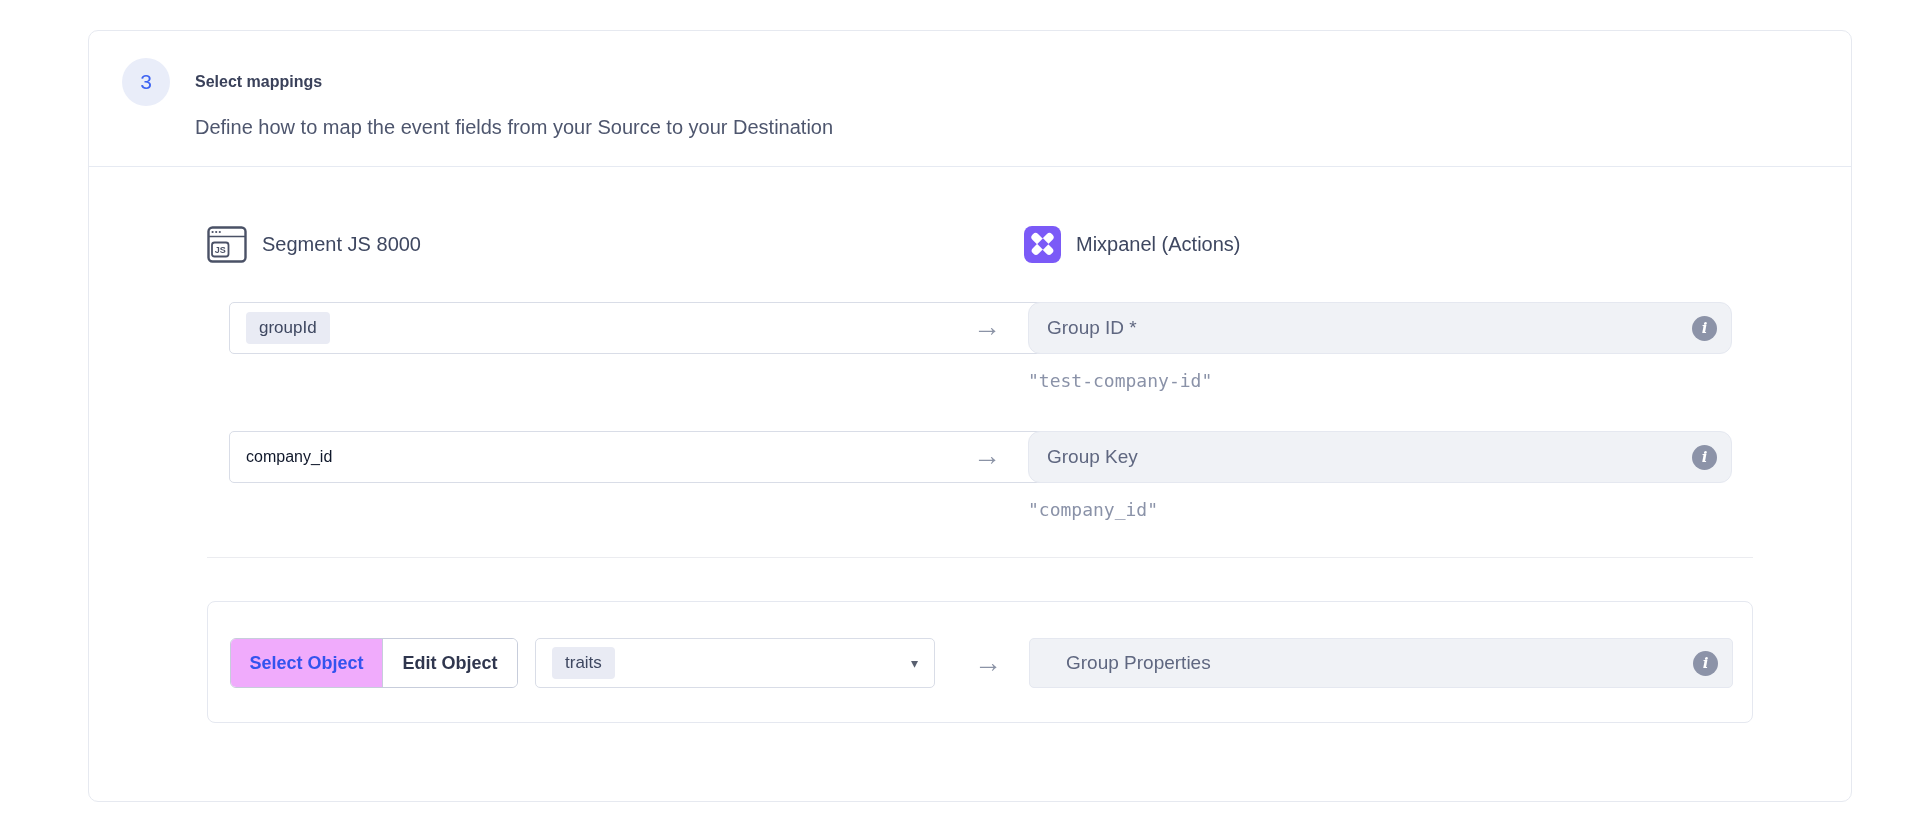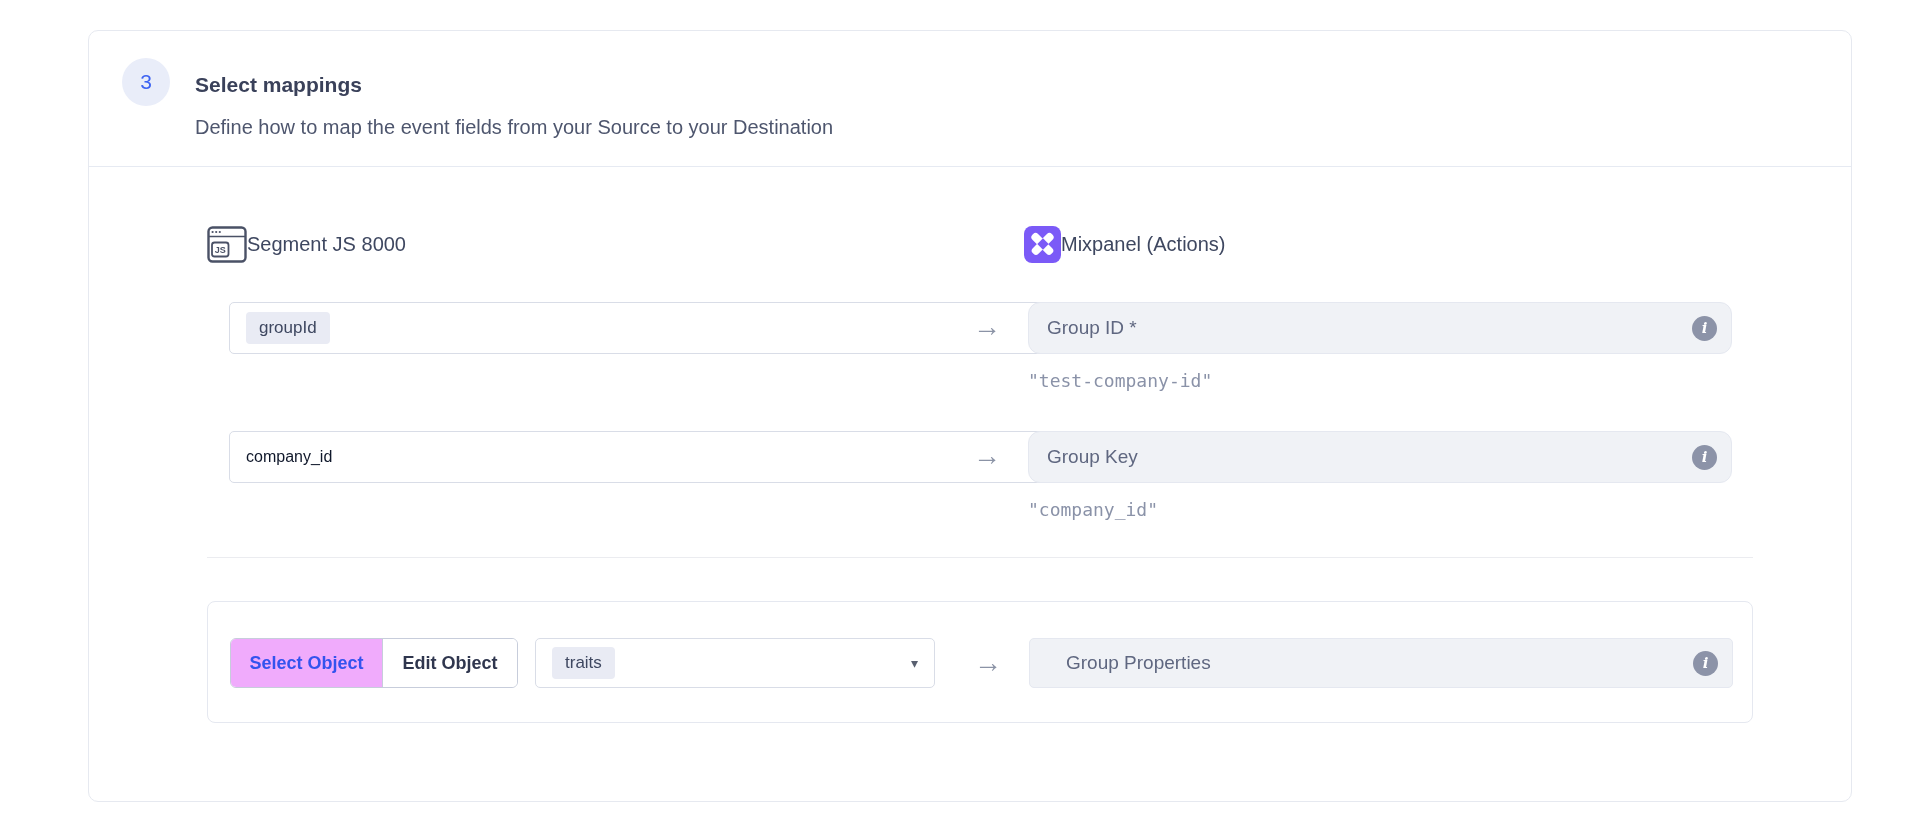--- a/index.html
+++ b/index.html
@@ -8,32 +8,32 @@
   .card { position:absolute; left:88px; top:30px; width:1764px; height:772px;
           background:#fff; border:1px solid #E6E9F0; border-radius:10px; }
 
   
   .card-header { position:absolute; left:0; top:0; width:100%; height:136px;
                  border-bottom:1px solid #E6EAF2; }
   .step-badge { position:absolute; left:33px; top:27px; width:48px; height:48px;
                 border-radius:50%; background:#E9EDF9; color:#3D63F2;
                 font-size:21px; font-weight:500;
                 display:flex; align-items:center; justify-content:center; }
-  .page-title { position:absolute; left:106px; top:42px; font-size:21px; font-weight:bold; color:#3A415A; }
+  .page-title { position:absolute; left:106px; top:42px; font-size:16px; font-weight:bold; color:#3A415A; }
   .page-subtitle { position:absolute; left:106px; top:85px; font-size:20px; color:#4E566E; }
 
   .toggle-wrap { position:absolute; right:26px; top:86px; height:28px; display:flex; align-items:center; gap:14px; }
   .toggle { position:relative; width:47px; height:25px; border-radius:13px; background:#C9CFDD; cursor:pointer; flex:0 0 auto; }
   .toggle[aria-checked="true"] { background:#3E63F3; }
   .toggle .knob { position:absolute; top:3px; left:3px; width:19px; height:19px; border-radius:50%; background:#fff; }
   .toggle[aria-checked="true"] .knob { left:auto; right:3px; }
   .toggle-label { font-size:20px; color:#3E4760; }
 
   
-  .col-head { position:absolute; top:192px; height:42px; display:flex; align-items:center; 
+  .col-head { position:absolute; top:192px; height:42px; display:flex; align-items:center; gap:15px;
               font-size:20px; color:#3E4760; }
   .col-head.src { left:118px; }
   .col-head.dst { left:935px; }
 
   .mx-icon { position:relative; width:37px; height:37px; background:#7B5AF7; border-radius:8px; flex:0 0 auto; }
   .mx-icon .bar { position:absolute; left:5px; top:14.5px; width:27px; height:7.5px; background:#fff; border-radius:3.5px; }
   .mx-icon .bar.b1 { transform:rotate(45deg); }
   .mx-icon .bar.b2 { transform:rotate(-45deg); }
   .mx-icon .dia { position:absolute; left:14.5px; top:14.5px; width:8px; height:8px; background:#7B5AF7; transform:rotate(45deg); }
 

